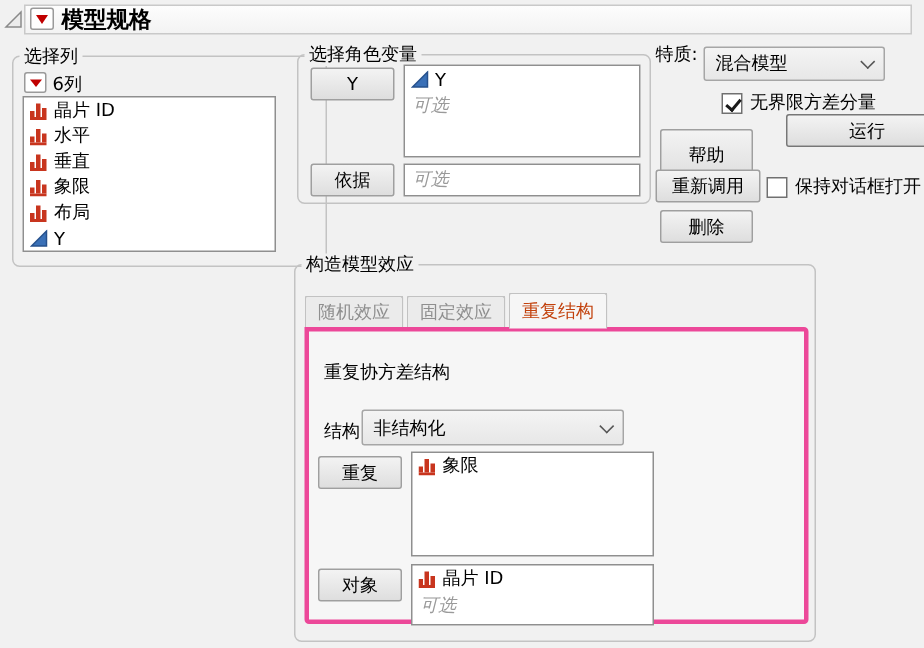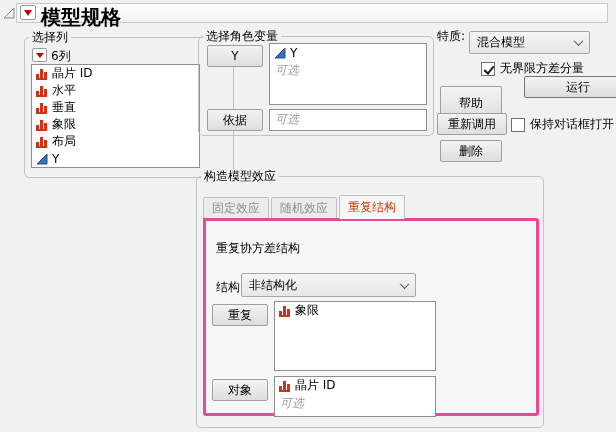--- a/index.html
+++ b/index.html
@@ -19,29 +19,29 @@
     border:1px solid #c9c9c9;
   }
   .disclosure { position:absolute; left:2px; top:6px; width:14px; height:14px; cursor:pointer; }
   .hotspot-btn {
     position:absolute; width:16px; height:15px;
     background:#fff; border:1px solid #9a9a9a; border-radius:2px;
     display:flex; align-items:center; justify-content:center; z-index:3; cursor:pointer;
   }
   .hotspot-btn.header-pos { left:20px; top:5px; }
   .red-tri { width:0; height:0; border-left:4px solid transparent; border-right:4px solid transparent; border-top:6px solid #c00000; }
-  .title-text { position:absolute; left:41px; top:4px; font-size:20px; font-weight:bold; }
+  .title-text { position:absolute; left:41px; top:4px; font-size:15px; font-weight:bold; }
 
   
   .group { position:absolute; border:1px solid #c3c3c3; border-radius:5px; }
   .group-label {
     position:absolute; top:-8px; left:4px; background:#f1f1f1; padding:0 3px;
     white-space:nowrap; line-height:15px;
   }
-  .group-select-columns { left:24px;  top:37px;  width:210px; height:141px; }
+  .group-select-columns { left:8px;  top:37px;  width:210px; height:141px; }
   .group-roles          { left:198px; top:36px; width:236px; height:100px; }
   .group-effects        { left:196px; top:176px; width:348px; height:252px; }
 
   
   .listbox { background:#fff; border:1px solid #8f8f8f; overflow:hidden; }
   .list-row { display:flex; align-items:center; gap:4px; padding:1px 4px; height:17px; cursor:default; }
   .var-icon { display:inline-flex; width:12px; height:12px; flex:0 0 12px; }
   .optional { font-style:italic; color:#9a9a9a; padding:1px 5px; height:17px; }
 
   .columns-listbox { position:absolute; left:6px; top:26px; width:169px; height:104px; }
@@ -233,22 +233,22 @@
   <div class="check-row row-keepopen">
     <span class="checkbox"></span>
     <span>保持对话框打开</span>
   </div>
   <div class="btn btn-remove">删除</div>
 
   <div class="group group-effects">
     <div class="group-label">构造模型效应</div>
 
     <div class="tabs">
+      <div class="tab">随机效应</div>
       <div class="tab">固定效应</div>
-      <div class="tab">随机效应</div>
       <div class="tab active">重复结构</div>
     </div>
 
     <div class="tab-panel">
       <div class="cov-title">重复协方差结构</div>
 
       <div class="structure-label">结构</div>
       <div class="combobox combo-structure">
         <span>非结构化</span>
         <span class="chevron"></span>

